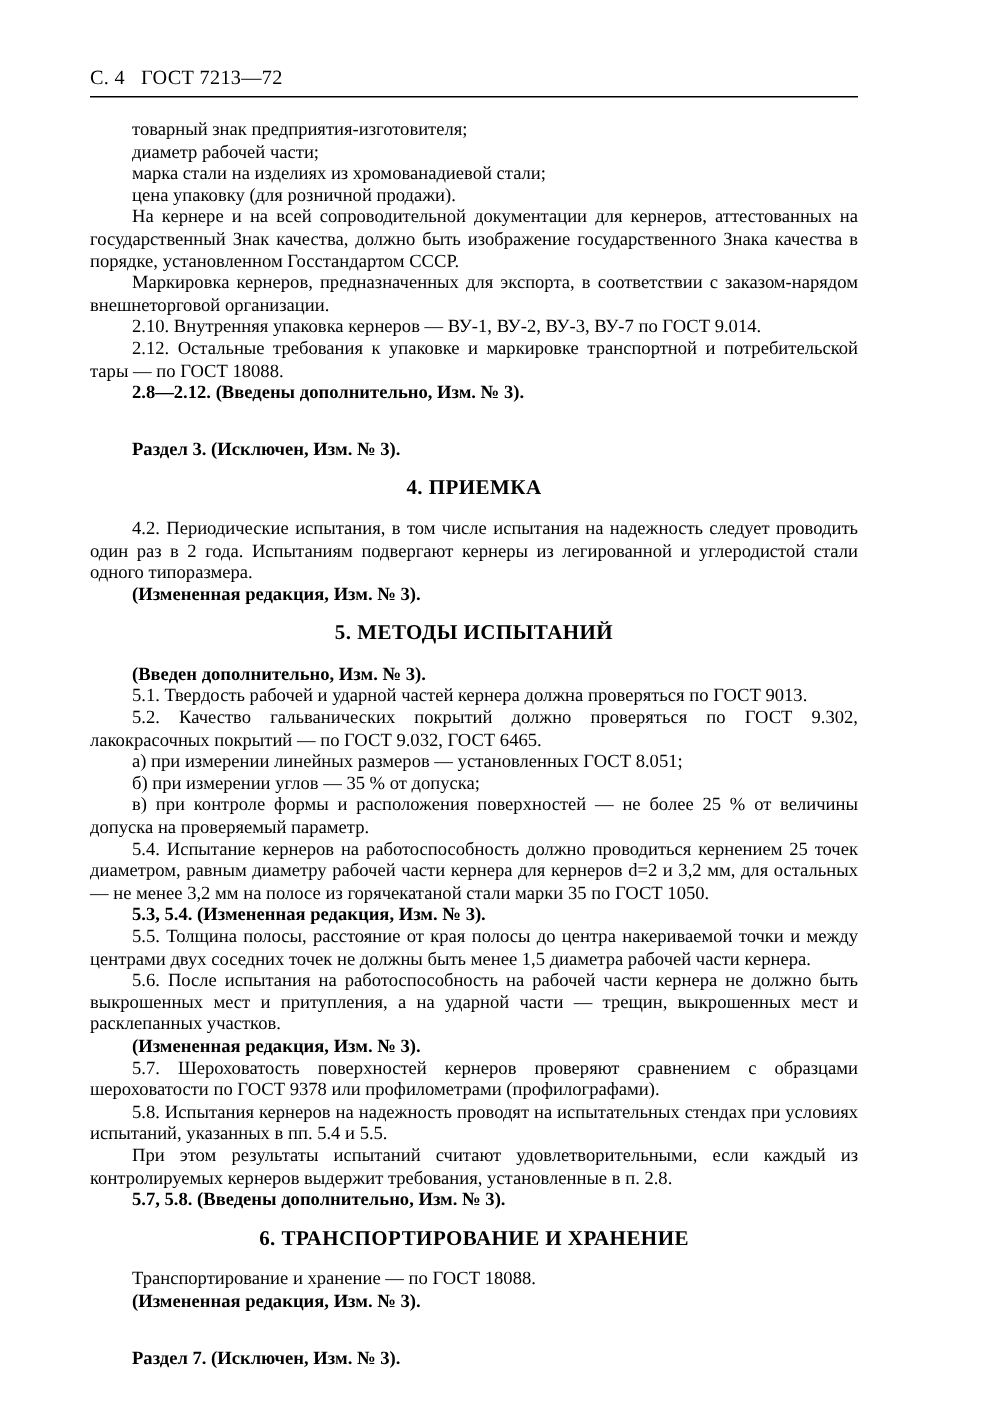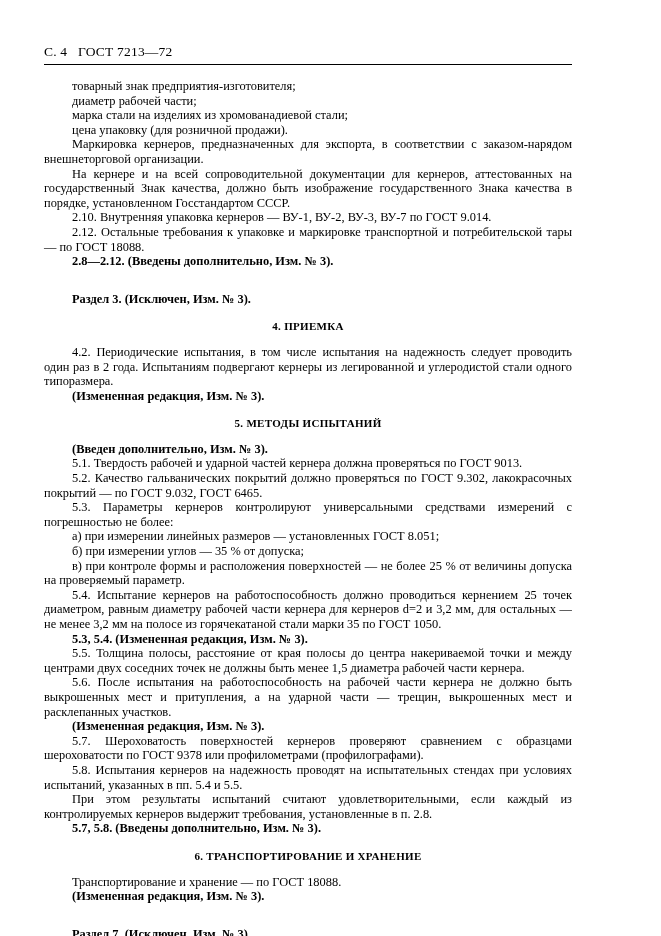--- a/index.html
+++ b/index.html
@@ -12,21 +12,21 @@
     height: 936px;
     font-family: "Liberation Serif", serif;
     color: #000000;
     position: relative;
   }
   .page {
     position: relative;
     width: 608px;
     height: 936px;
     box-sizing: border-box;
-    padding: 44px 36px 20px 44px;
+    padding: 44px 36px 20px 60px;
   }
   .header {
     font-size: 13.5px;
     letter-spacing: 0.2px;
     margin-bottom: 4px;
     white-space: nowrap;
   }
   .header-rule {
     border-bottom: 1px solid #000;
     margin: 2px 0 14px 0;
@@ -42,21 +42,21 @@
   }
   .ind {
     text-indent: 28px;
   }
   .bold {
     font-weight: bold;
   }
   .section-title {
     text-align: center;
     font-weight: bold;
-    font-size: 11px;
+    font-size: 14px;
     margin: 13px 0 11px 0;
     text-indent: 0;
     letter-spacing: 0.3px;
   }
   .gap-small {
     margin-top: 23px;
   }
 </style>
 </head>
 <body>
@@ -69,38 +69,37 @@
     <span>ГОСТ 7213—72</span>
   </div>
   <div class="header-rule"></div>
 
   <div class="body-text">
 
     <p class="ind">товарный знак предприятия-изготовителя;</p>
     <p class="ind">диаметр рабочей части;</p>
     <p class="ind">марка стали на изделиях из хромованадиевой стали;</p>
     <p class="ind">цена упаковку (для розничной продажи).</p>
+    <p class="ind">На кернере и на всей сопроводительной документации для кернеров, аттестованных на государственный Знак качества, должно быть изображение государственного Знака качества в порядке, установленном Госстандартом СССР.</p>
     <p class="ind">Маркировка кернеров, предназначенных для экспорта, в соответствии с заказом-нарядом внешнеторговой организации.</p>
-    <p class="ind">На кернере и на всей сопроводительной документации для кернеров, аттестованных на государственный Знак качества, должно быть изображение государственного Знака качества в порядке, установленном Госстандартом СССР.</p>
     <p class="ind">2.10.  Внутренняя упаковка кернеров — ВУ-1, ВУ-2, ВУ-3, ВУ-7 по ГОСТ 9.014.</p>
     <p class="ind">2.12.  Остальные требования к упаковке и маркировке транспортной и потребительской тары — по ГОСТ 18088.</p>
     <p class="ind bold">2.8—2.12.  (Введены дополнительно, Изм. № 3).</p>
     <p class="ind bold gap-small">Раздел 3.  (Исключен, Изм. № 3).</p>
 
     <p class="section-title">4.  ПРИЕМКА</p>
 
     <p class="ind">4.2.  Периодические испытания, в том числе испытания на надежность следует проводить один раз в 2 года. Испытаниям подвергают кернеры из легированной и углеродистой стали одного типоразмера.</p>
     <p class="ind bold">(Измененная редакция, Изм. № 3).</p>
 
     <p class="section-title">5.  МЕТОДЫ ИСПЫТАНИЙ</p>
 
     <p class="ind bold">(Введен дополнительно, Изм. № 3).</p>
     <p class="ind">5.1.  Твердость рабочей и ударной частей кернера должна проверяться по ГОСТ 9013.</p>
     <p class="ind">5.2.  Качество гальванических покрытий должно проверяться по ГОСТ 9.302, лакокрасочных покрытий — по ГОСТ 9.032, ГОСТ 6465.</p>
-    <p class="ind">5.3.  Параметры кернеров контролируют универсальными средствами измерений с погрешностью не более:</p>
     <p class="ind">а)  при измерении линейных размеров — установленных ГОСТ 8.051;</p>
     <p class="ind">б)  при измерении углов — 35 % от допуска;</p>
     <p class="ind">в)  при контроле формы и расположения поверхностей — не более 25 % от величины допуска на проверяемый параметр.</p>
     <p class="ind">5.4.  Испытание кернеров на работоспособность должно проводиться кернением 25 точек диаметром, равным диаметру рабочей части кернера для кернеров d=2 и 3,2 мм, для остальных — не менее 3,2 мм на полосе из горячекатаной стали марки 35 по ГОСТ 1050.</p>
     <p class="ind bold">5.3, 5.4.  (Измененная редакция, Изм. № 3).</p>
     <p class="ind">5.5.  Толщина полосы, расстояние от края полосы до центра накериваемой точки и между центрами двух соседних точек не должны быть менее 1,5 диаметра рабочей части кернера.</p>
     <p class="ind">5.6.  После испытания на работоспособность на рабочей части кернера не должно быть выкрошенных мест и притупления, а на ударной части — трещин, выкрошенных мест и расклепанных участков.</p>
     <p class="ind bold">(Измененная редакция, Изм. № 3).</p>
     <p class="ind">5.7.  Шероховатость поверхностей кернеров проверяют сравнением с образцами шероховатости по ГОСТ 9378 или профилометрами (профилографами).</p>
     <p class="ind">5.8.  Испытания кернеров на надежность проводят на испытательных стендах при условиях испытаний, указанных в пп. 5.4 и 5.5.</p>

